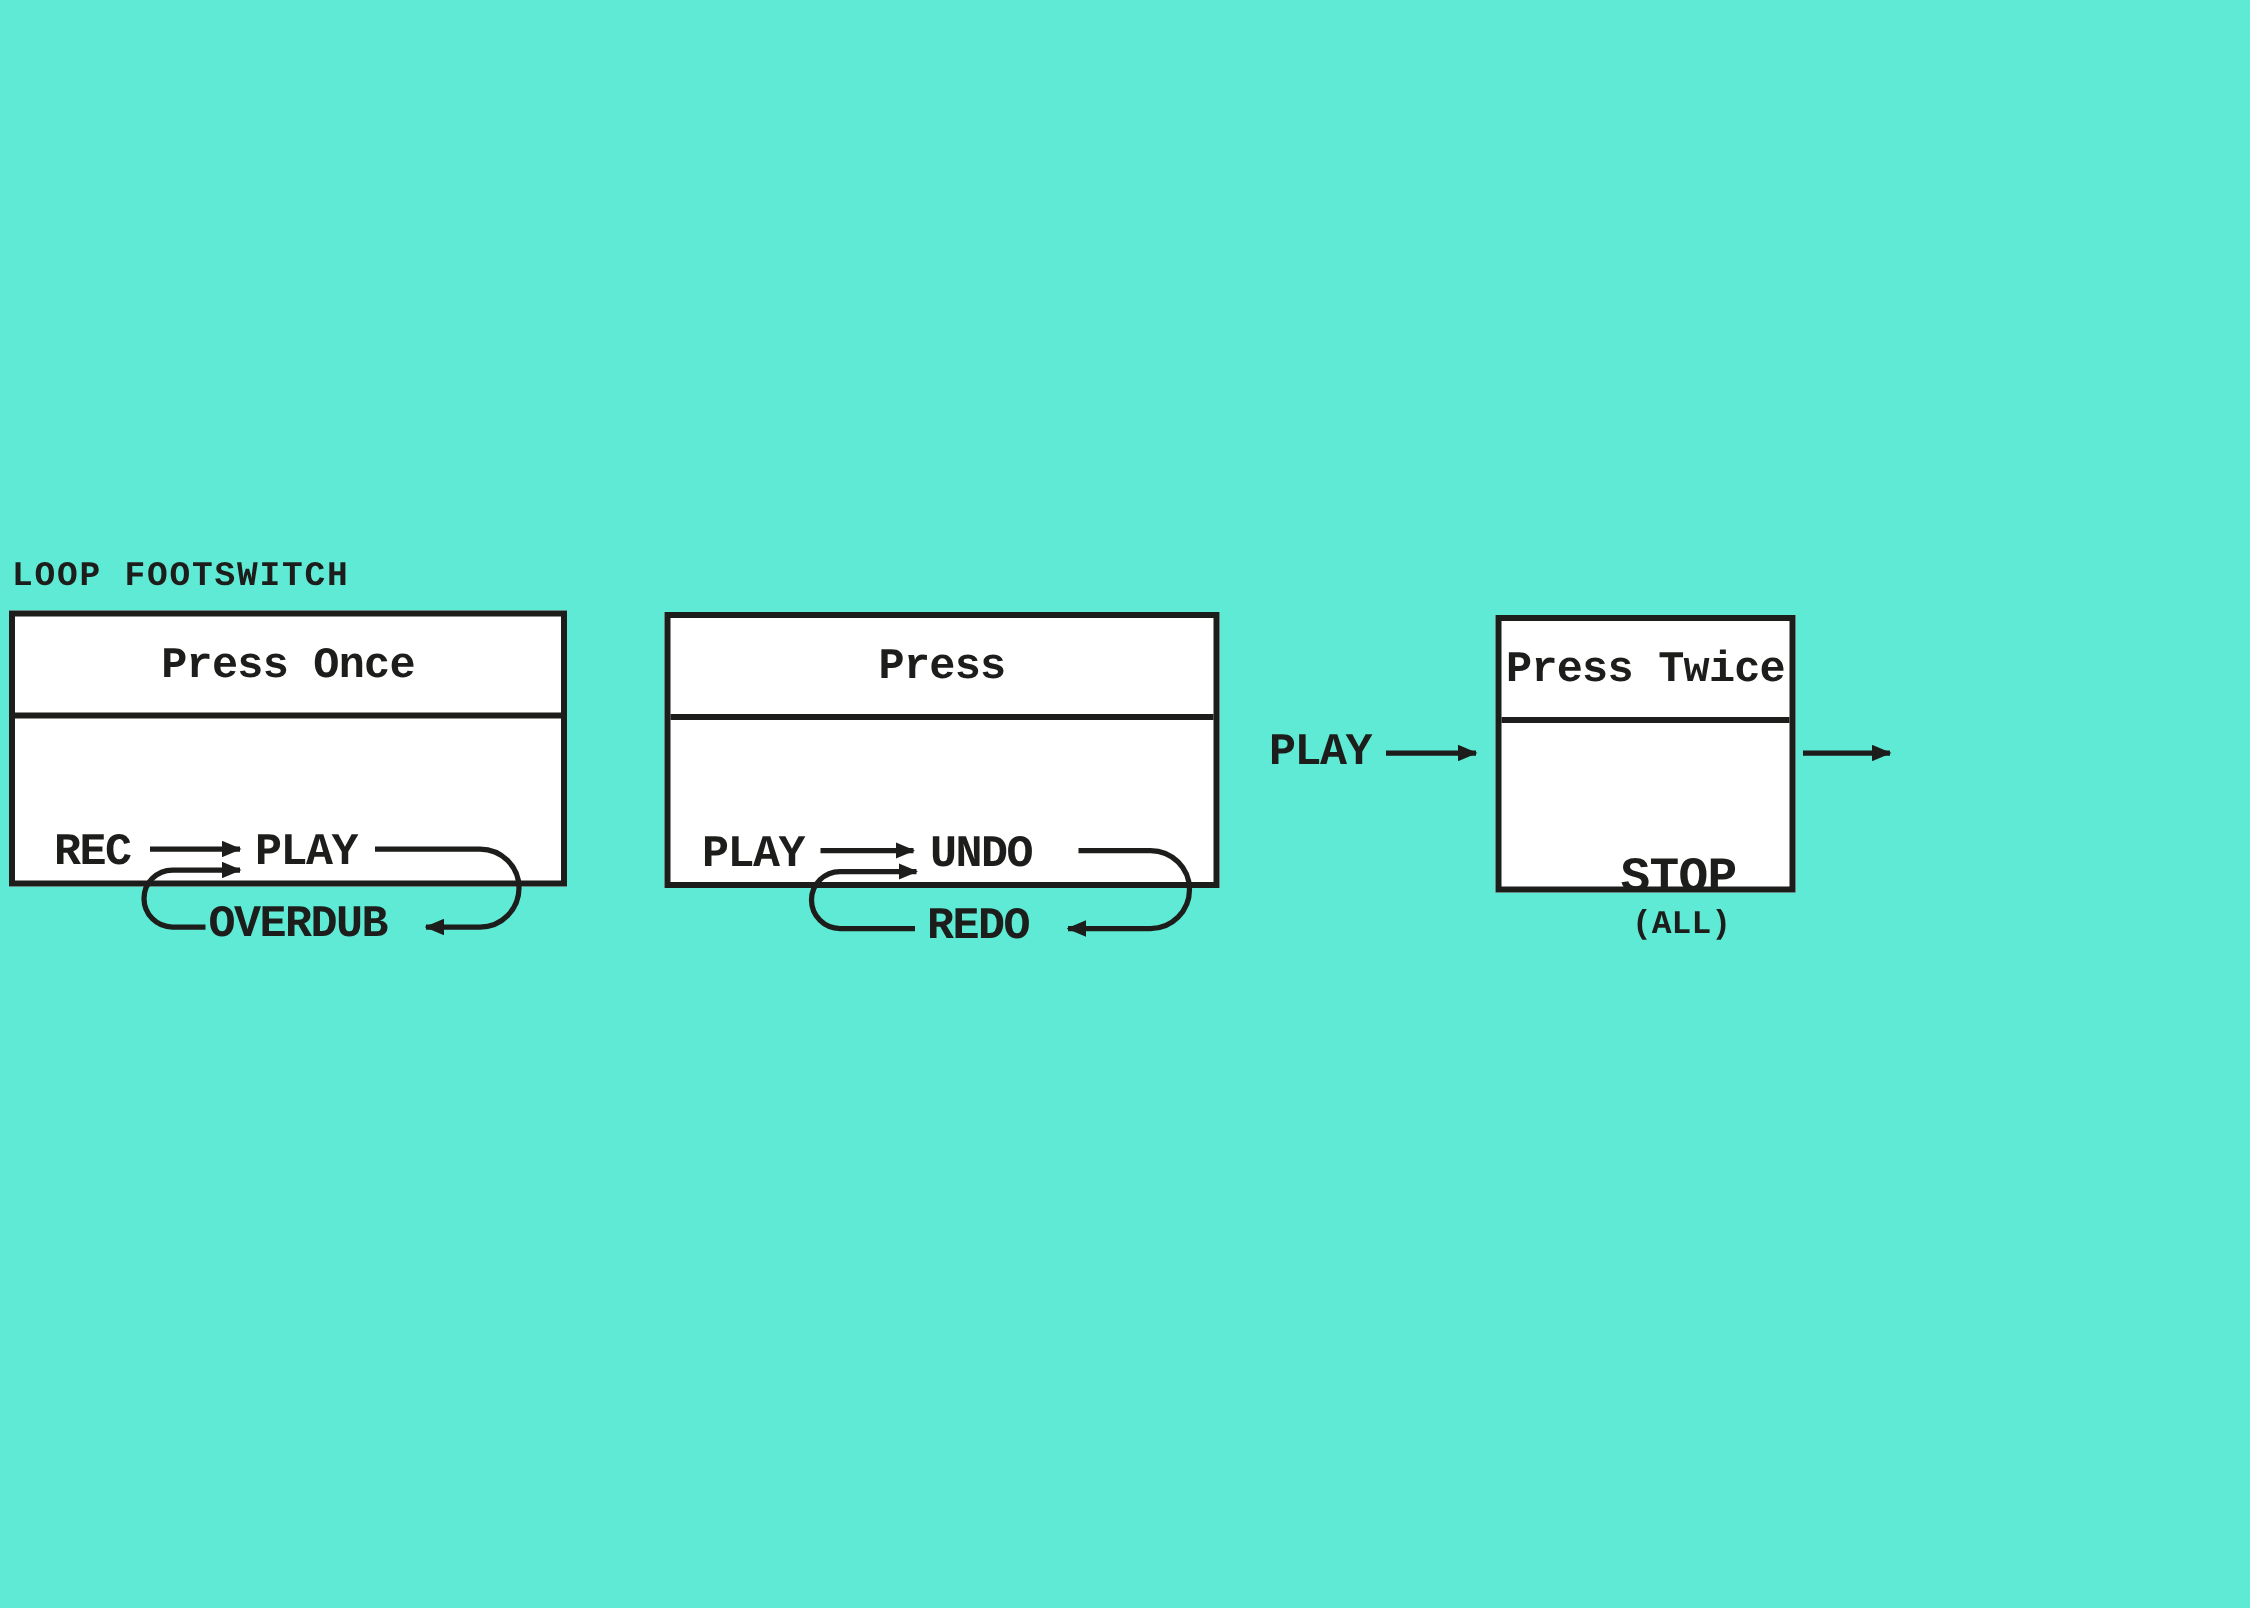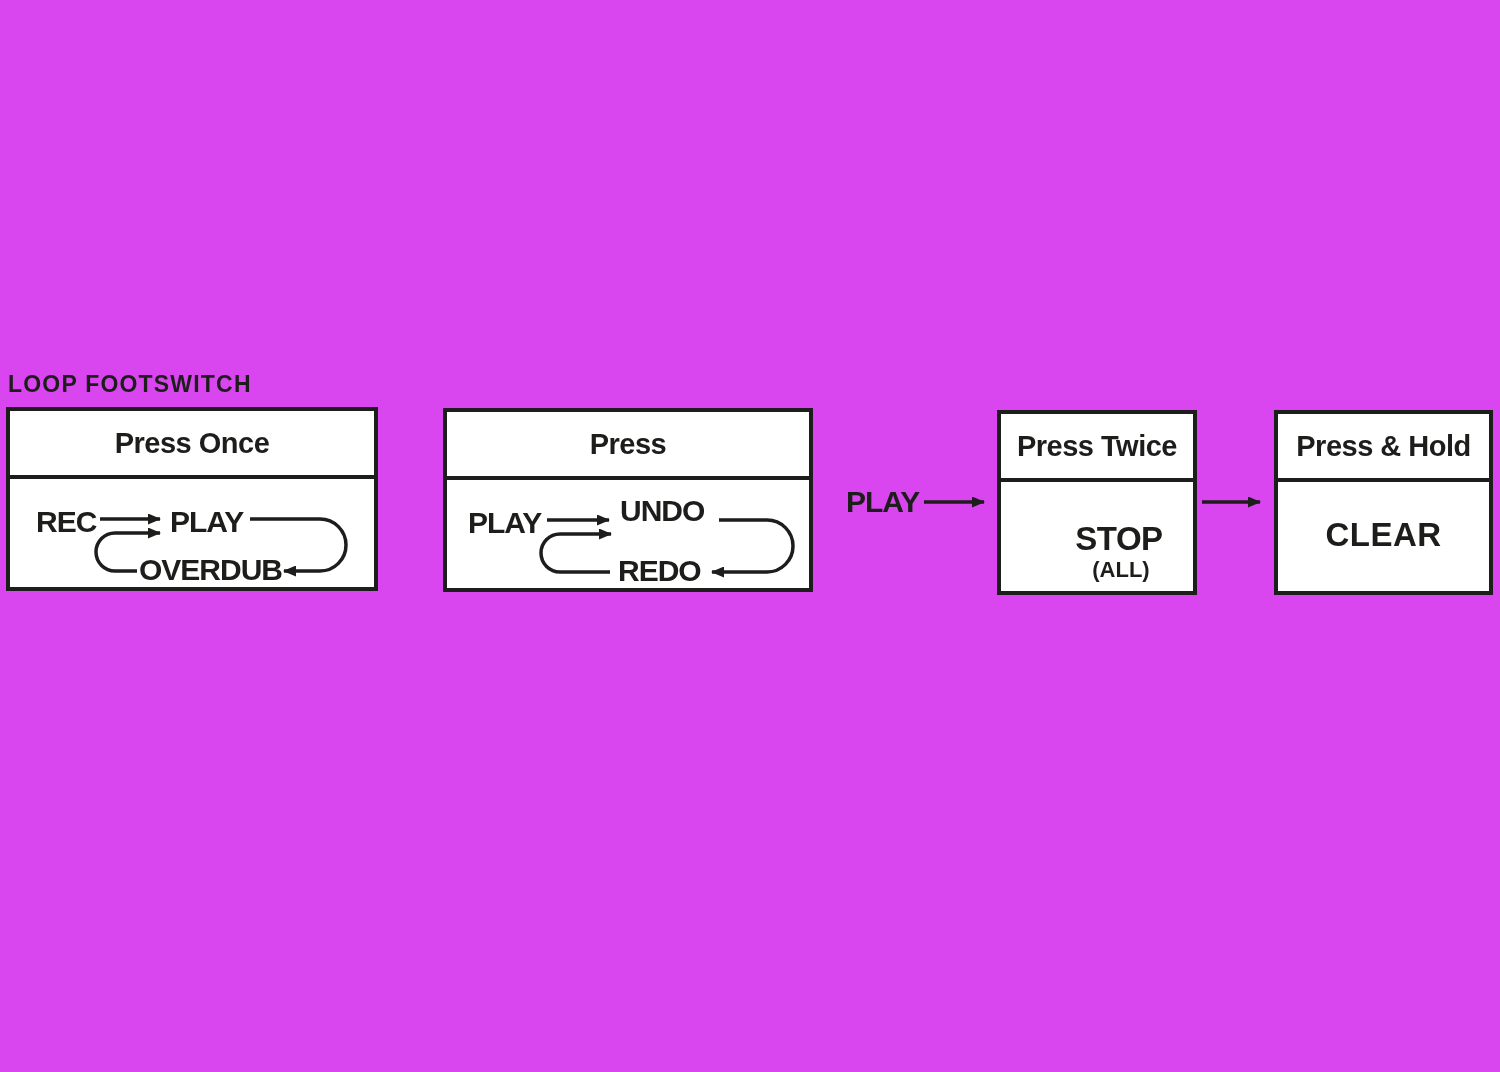--- a/index.html
+++ b/index.html
@@ -1,31 +1,31 @@
 <!DOCTYPE html>
 <html><head>
 <meta charset="utf-8">
 <style>
   * { margin:0; padding:0; box-sizing:border-box; }
   html, body { background:#ffffff; }
   .canvas {
-    position:relative; width:1500px; height:1072px; background:#d946ef;
-    font-family:Liberation Sans, sans-serif; color:#1d1d1b; overflow:hidden;
+    position:relative; width:1500px; height:1072px; background:#5eead4;
+    font-family:Liberation Mono, monospace; color:#1d1d1b; overflow:hidden;
   }
   .diagram-title {
     position:absolute; left:8px; top:371px;
     font-size:23px; font-weight:700; letter-spacing:1.2px; white-space:nowrap;
   }
   .box { position:absolute; border:4px solid #1d1d1b; background:#ffffff; }
   .box-header {
     height:68px; border-bottom:4px solid #1d1d1b;
     display:flex; align-items:center; justify-content:center;
     font-size:29px; font-weight:700; letter-spacing:-0.5px; white-space:nowrap;
   }
-  .box-body { position:relative; width:100%; height:120px; }
+  .box-body { position:relative; width:100%; height:120px;margin-top:47px; }
   .lbl {
     position:absolute; font-size:30px; font-weight:700; letter-spacing:-1px;
     line-height:34px; white-space:nowrap;
   }
   .lbl-center { left:0; right:0; text-align:center; }
   .stop-lbl   { font-size:33px; line-height:36px; letter-spacing:-0.5px;padding-left:44px; }
   .all-lbl    { font-size:22px; line-height:24px; letter-spacing:0; }
   .clear-lbl  { font-size:33px; line-height:38px; letter-spacing:0.5px; }
   .wires, .connectors { position:absolute; left:0; top:0; pointer-events:none; }
   .wire { stroke:#1d1d1b; stroke-width:3.5; fill:none; stroke-linejoin:round; }
@@ -57,45 +57,39 @@
         <path class="wire" d="M 240 40 H 310 A 26 26 0 0 1 310 92 H 274" marker-end="url(#ah)"></path>
         <path class="wire" d="M 127 92 H 105 A 19 19 0 0 1 105 54 H 150" marker-end="url(#ah)"></path>
       </svg>
     </div>
   </div>
 
   <div class="box" style="left:443px; top:408px; width:370px; height:184px;">
     <div class="box-header">Press</div>
     <div class="box-body">
       <span class="lbl" style="left:21px; top:26px;">PLAY</span>
-      <span class="lbl" style="left:173px; top:14px;">UNDO</span>
+      <span class="lbl" style="left:173px; top:26px;">UNDO</span>
       <span class="lbl" style="left:171px; top:74px;">REDO</span>
       <svg class="wires" width="362" height="120" viewBox="0 0 362 120">
         <path class="wire" d="M 100 40 H 162" marker-end="url(#ah)"></path>
         <path class="wire" d="M 272 40 H 320 A 26 26 0 0 1 320 92 H 265" marker-end="url(#ah)"></path>
         <path class="wire" d="M 163 92 H 113 A 19 19 0 0 1 113 54 H 164" marker-end="url(#ah)"></path>
       </svg>
     </div>
   </div>
 
   <span class="lbl" style="left:846px; top:485px;">PLAY</span>
 
   <div class="box" style="left:997px; top:410px; width:200px; height:185px;">
     <div class="box-header">Press Twice</div>
     <div class="box-body">
       <span class="lbl lbl-center stop-lbl" style="top:39px;">STOP</span>
       <span class="lbl lbl-center all-lbl" style="top:76px;padding-left:48px;">(ALL)</span>
     </div>
   </div>
 
-  <div class="box" style="left:1274px; top:410px; width:219px; height:185px;">
-    <div class="box-header">Press &amp; Hold</div>
-    <div class="box-body">
-      <span class="lbl lbl-center clear-lbl" style="top:34px;">CLEAR</span>
-    </div>
-  </div>
 
   <svg class="connectors" width="1500" height="1072" viewBox="0 0 1500 1072">
     <path class="wire" d="M 924 502 H 984" marker-end="url(#ah)"></path>
     <path class="wire" d="M 1202 502 H 1260" marker-end="url(#ah)"></path>
   </svg>
 
 </div>
 
 </body></html>

